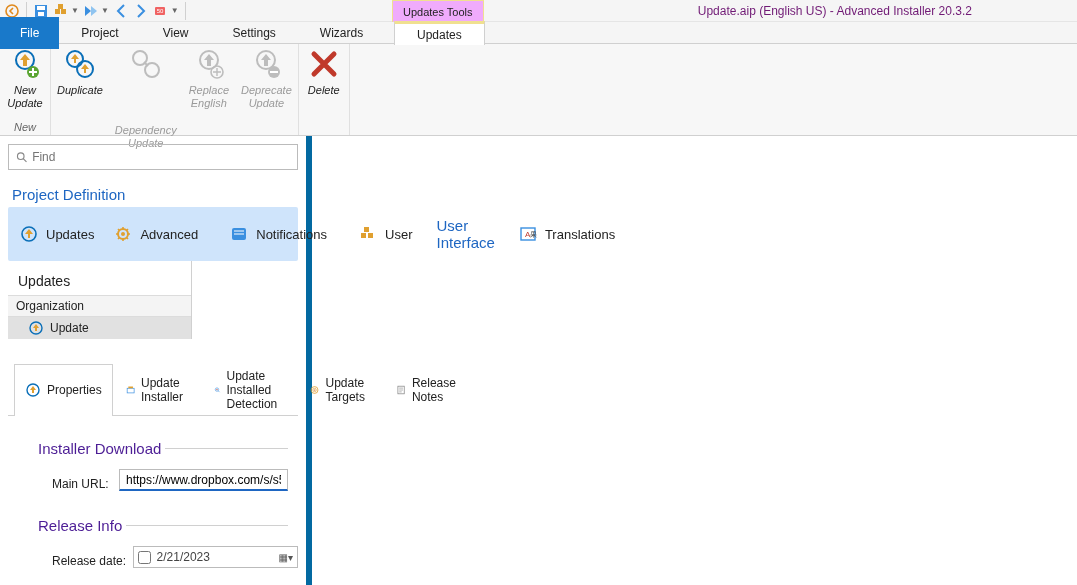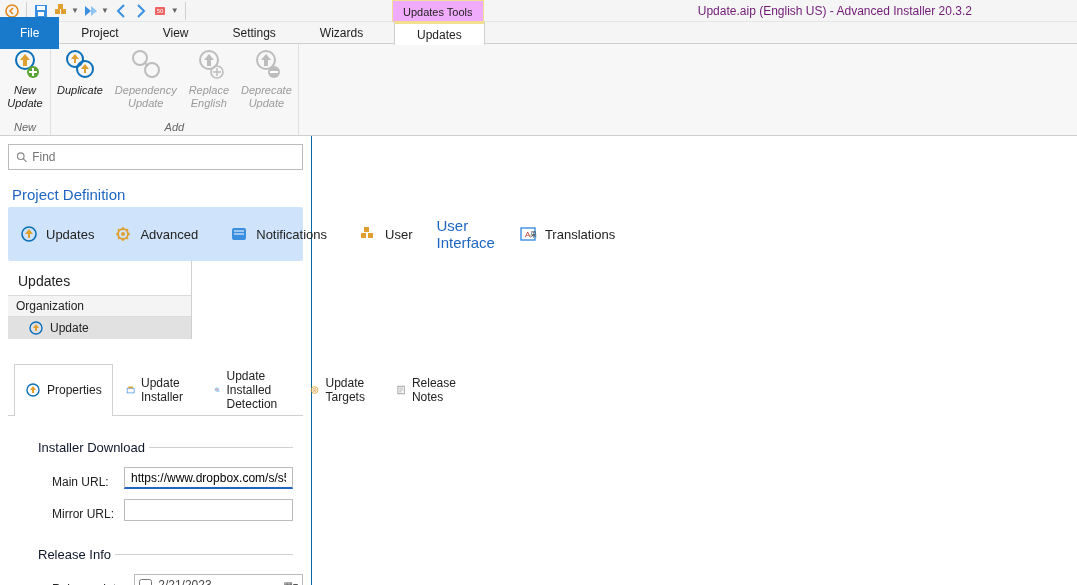--- a/index.html
+++ b/index.html
@@ -26,21 +26,21 @@
   .ribbon-group { display: flex; flex-direction: column; height: 100%; border-right: 1px solid #e0e0e0; font-style: italic; }
   .ribbon-buttons { display: flex; flex: 1; }
   .ribbon-btn { display: flex; flex-direction: column; align-items: center; justify-content: flex-start; padding: 4px 6px; cursor: pointer; min-width: 50px; }
   .ribbon-btn.disabled { color: #9a9a9a; cursor: default; }
   .ribbon-icon { width: 32px; height: 32px; margin-bottom: 4px; }
   .ribbon-label { font-size: 11px; text-align: center; line-height: 13px; }
   .ribbon-group-label { text-align: center; font-size: 11px; color: #666; padding-bottom: 2px; }
   
   
   .main { display: flex; height: calc(585px - 22px - 22px - 92px); }
-  .left-panel { width: 312px; border-right: 1px solid #0369a1; padding: 8px; }
+  .left-panel { width: 312px; border-right: 6px solid #0369a1; padding: 8px; }
   .search-box { border: 1px solid #bbb; height: 26px; display: flex; align-items: center; padding: 0 6px; margin-bottom: 12px; }
   .search-box input { border: none; outline: none; width: 100%; font-size: 12px; color: #666; }
   .section-heading { color: #1e66c2; font-size: 15px; padding: 4px 4px; cursor: pointer; }
   .nav-item { display: flex; align-items: center; gap: 8px; padding: 6px 12px; font-size: 13px; cursor: pointer; border-radius: 2px; }
   .nav-item.selected { background: #cfe4fb; }
   .nav-icon { width: 18px; height: 18px; flex-shrink: 0; }
   
   .mid-panel { width: 184px; border-right: 1px solid #d0d0d0; padding-top: 8px; }
   .mid-title { font-size: 14px; padding: 4px 10px 6px; }
   .mid-header { background: #f4f4f4; border-top: 1px solid #dcdcdc; border-bottom: 1px solid #dcdcdc; padding: 3px 8px; font-size: 12px; }
@@ -48,21 +48,21 @@
   .tree-item.selected { background: #e1e1e1; }
   .tree-icon { width: 16px; height: 16px; }
   
   .right-panel { flex: 1; display: flex; flex-direction: column; padding-top: 24px; }
   .tabstrip { display: flex; border-bottom: 1px solid #d0d0d0; padding-left: 6px; gap: 2px; }
   .proptab { display: flex; align-items: center; gap: 6px; padding: 4px 10px 5px; font-size: 12px; border: 1px solid transparent; border-bottom: none; cursor: pointer; position: relative; top: 1px; }
   .proptab.active { background: #fff; border-color: #d0d0d0; }
   .proptab .ticon { width: 16px; height: 16px; }
   
   .prop-body { padding: 24px 0 0 30px; }
-  .group-title { color: #0f172a; font-size: 13px; display: flex; align-items: center; gap: 4px; margin-bottom: 12px; }
+  .group-title { color: #4c1d95; font-size: 15px; display: flex; align-items: center; gap: 4px; margin-bottom: 12px; }
   .group-title .line { flex: 1; height: 1px; background: #d0d0d0; margin-right: 10px; }
   .field-row { display: flex; align-items: flex-end; margin-bottom: 10px; }
   .field-label { width: 100px; font-size: 12px; padding-left: 14px; }
   .field-input { flex: 1; border: 1px solid #bbb; height: 22px; padding: 0 6px; font-size: 12px; margin-right: 10px; }
   .field-input.active-line { border-bottom: 2px solid #1e66c2; }
   .datebox { border: 1px solid #bbb; height: 22px; width: 176px; display: flex; align-items: center; padding: 0 4px; gap: 6px; }
   .datebox input[type=checkbox] { margin: 0; }
   .datebox .date-text { flex: 1; font-size: 12px; color: #444; }
   .datebox .cal { font-size: 10px; color: #555; }
   .group-block { margin-bottom: 26px; }
@@ -145,21 +145,21 @@
             <path d="M21 16l-4 5h3v4h2v-4h3z" fill="#e0a030"></path>
           </svg>
         <div class="ribbon-label">Duplicate</div>
       </div>
       <div class="ribbon-btn disabled">
         <svg class="ribbon-icon" viewBox="0 0 32 32">
             <circle cx="10" cy="10" r="7" fill="none" stroke="#bdbdbd" stroke-width="2"></circle>
             <circle cx="22" cy="22" r="7" fill="none" stroke="#bdbdbd" stroke-width="2"></circle>
             <path d="M14 14l4 4" stroke="#bdbdbd" stroke-width="2"></path>
           </svg>
-        <div class="ribbon-label" style="white-space:pre;">Dependency
+        <div class="ribbon-label" style="white-space:pre;margin-top:40px;">Dependency
 Update</div>
       </div>
       <div class="ribbon-btn disabled">
         <svg class="ribbon-icon" viewBox="0 0 32 32">
             <circle cx="16" cy="12" r="9" fill="none" stroke="#bdbdbd" stroke-width="2"></circle>
             <path d="M16 6l-5 6h3v6h4v-6h3z" fill="#bdbdbd"></path>
             <circle cx="24" cy="24" r="6" fill="none" stroke="#bdbdbd" stroke-width="1.6"></circle>
             <path d="M24 20v8M20 24h8" stroke="#bdbdbd" stroke-width="1.4"></path>
           </svg>
         <div class="ribbon-label" style="white-space:pre;">Replace
@@ -170,20 +170,31 @@
             <circle cx="16" cy="12" r="9" fill="none" stroke="#bdbdbd" stroke-width="2"></circle>
             <path d="M16 6l-5 6h3v6h4v-6h3z" fill="#bdbdbd"></path>
             <circle cx="24" cy="24" r="6" fill="#bdbdbd"></circle>
             <path d="M20 24h8" stroke="#fff" stroke-width="2"></path>
           </svg>
         <div class="ribbon-label" style="white-space:pre;text-align:center;">Deprecate
 Update</div>
       </div>
     </div>
     <div class="ribbon-group-label">Add</div>
+  </div>
+  <div class="ribbon-group">
+    <div class="ribbon-buttons">
+      <div class="ribbon-btn">
+        <svg class="ribbon-icon" viewBox="0 0 32 32">
+            <path d="M6 6l20 20M26 6L6 26" stroke="#c0392b" stroke-width="5" stroke-linecap="round"></path>
+          </svg>
+        <div class="ribbon-label">Delete</div>
+      </div>
+    </div>
+    <div class="ribbon-group-label">&nbsp;</div>
   </div>
 </div>
 
 <div class="main">
 
   <div class="left-panel">
     <div class="search-box">
       <svg width="14" height="14" viewBox="0 0 16 16" style="margin-right:4px;">
           <circle cx="7" cy="7" r="4" fill="none" stroke="#888" stroke-width="1.4"></circle>
           <path d="M10 10l4 4" stroke="#888" stroke-width="1.4"></path>
@@ -287,24 +298,20 @@
 
     <div class="prop-body">
       <div class="group-block">
         <div class="group-title">
               <span>Installer Download</span>
               <div class="line"></div>
             </div>
         <div class="field-row">
           <div class="field-label">Main URL:</div>
           <input class="field-input active-line" value="https://www.dropbox.com/s/s5z146czbfypaoq/MyAppSetup2.msi?dl=1" style="">
-        </div>
-        <div class="field-row">
-          <div class="field-label">Mirror URL:</div>
-          <input class="field-input" value="" style="">
         </div>
       </div>
 
       <div class="group-block">
         <div class="group-title">
               <span>Release Info</span>
               <div class="line"></div>
             </div>
         <div class="field-row">
           <div class="field-label">Release date:</div>

